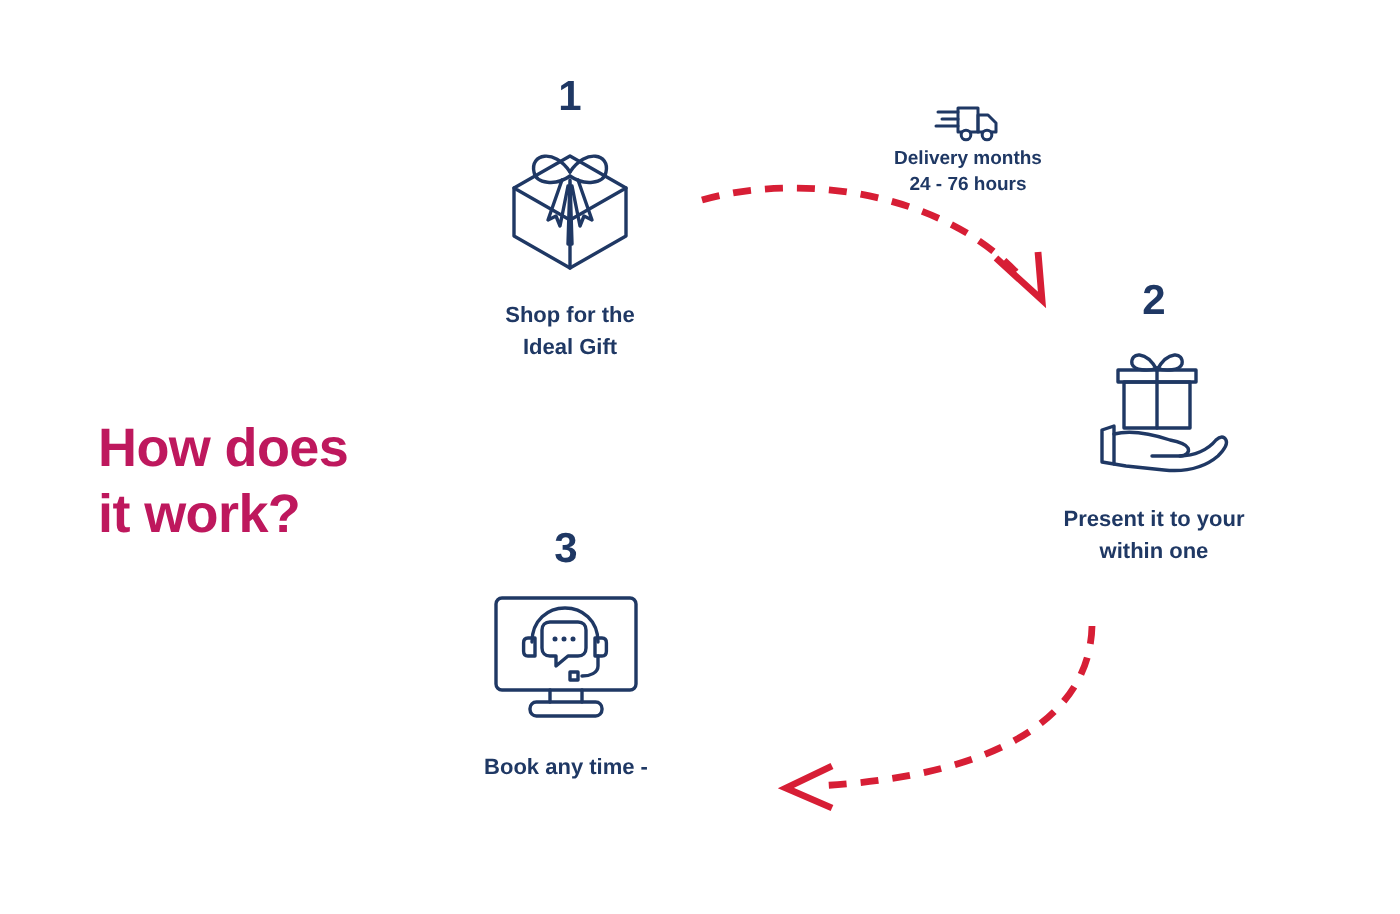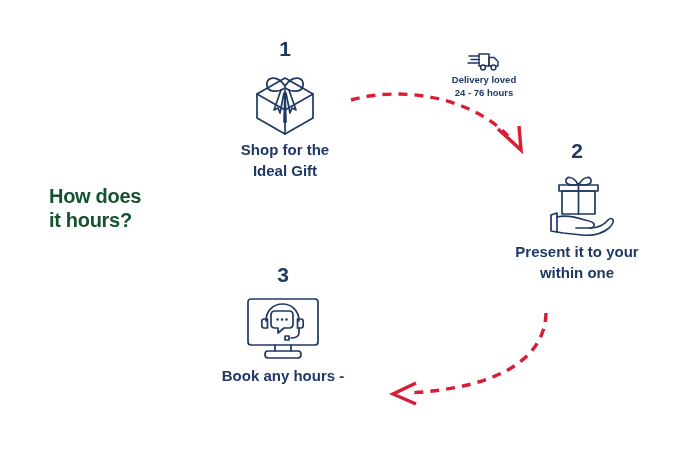--- a/index.html
+++ b/index.html
@@ -23,24 +23,24 @@
     position: absolute;
     left: 0;
     top: 0;
     width: 700px;
     height: 457px;
     pointer-events: none;
   }
   .heading {
     position: absolute;
     left: 49px;
-    top: 184px;
+    top: 208px;
     width: 190px;
-    color: #14532d;
-    font-size: 20px;
+    color: #be185d;
+    font-size: 27px;
     font-weight: bold;
     line-height: 1.22;
     letter-spacing: -0.3px;
   }
   .heading .line {
     display: block;
     white-space: nowrap;
   }
   .step {
     position: absolute;
@@ -54,23 +54,24 @@
     margin-bottom: 6px;
   }
   .step-icon {
     display: flex;
     align-items: center;
     justify-content: center;
     height: 74px;
   }
   .step-caption {
     color: #1F3864;
-    font-size: 15px;
+    font-size: 11px;
     font-weight: 600;
     line-height: 1.42;
+    margin-top: 12px;
   }
   .step-caption .cline {
     display: block;
     white-space: nowrap;
   }
   
   #step-1 { left: 211px; top: 38px; width: 148px; }
   #step-2 { left: 503px; top: 140px; width: 148px; }
   #step-3 { left: 209px; top: 264px; width: 148px; }
 
@@ -112,21 +113,21 @@
     </g>
 
     <g>
       <path d="M 546 313 C 545 355, 505 388, 408 393" fill="none" stroke="#D71E35" stroke-width="3.4" stroke-dasharray="9 7" stroke-linecap="butt"></path>
       <path d="M 416 383 L 393 394 L 416 404" fill="none" stroke="#D71E35" stroke-width="3.4" stroke-linecap="butt" stroke-linejoin="miter"></path>
     </g>
   </svg>
 
   <div class="heading">
     <span class="line">How does</span>
-    <span class="line">it hours?</span>
+    <span class="line">it work?</span>
   </div>
 
   <div class="step" id="step-1">
     <div class="step-number">1</div>
     <div class="step-icon">
       <svg width="76" height="72" viewBox="0 0 76 72">
         <g fill="none" stroke="#1F3864" stroke-width="1.7" stroke-linejoin="round" stroke-linecap="round">
 
           <path d="M 10 28 L 10 52 L 38 68 L 66 52 L 66 28"></path>
           <path d="M 38 44 L 38 68"></path>
@@ -194,21 +195,21 @@
 
           <path d="M 25 26 L 28.5 26 L 28.5 35 L 25 35 C 23.6 35, 22.8 34, 22.8 32.6 L 22.8 28.4 C 22.8 27, 23.6 26, 25 26 Z"></path>
           <path d="M 62 26 L 58.5 26 L 58.5 35 L 62 35 C 63.4 35, 64.2 34, 64.2 32.6 L 64.2 28.4 C 64.2 27, 63.4 26, 62 26 Z"></path>
 
           <path d="M 60 35 L 60 40 C 60 43.5, 56 45, 52 45"></path>
           <path d="M 50 43 L 50 47 L 46 47 L 46 43 Z"></path>
         </g>
       </svg>
     </div>
     <div class="step-caption">
-      <span class="cline">Book any hours -</span>
+      <span class="cline">Book any time -</span>
     </div>
   </div>
 
   <div class="delivery-note">
     <div class="delivery-icon">
       <svg width="34" height="21" viewBox="0 0 34 21">
         <g fill="none" stroke="#1F3864" stroke-width="1.5" stroke-linejoin="round" stroke-linecap="round">
 
           <path d="M 2 5 L 12 5"></path>
           <path d="M 4 8.5 L 12 8.5"></path>
@@ -217,18 +218,18 @@
           <path d="M 12 3 L 22 3 L 22 15 L 12 15 L 12 3 Z"></path>
 
           <path d="M 22 6.5 L 27 6.5 L 31 10.5 L 31 15 L 22 15 Z"></path>
 
           <circle cx="16" cy="16.5" r="2.4" fill="#ffffff"></circle>
           <circle cx="26.5" cy="16.5" r="2.4" fill="#ffffff"></circle>
         </g>
       </svg>
     </div>
     <div class="delivery-text">
-      <span class="dline">Delivery loved</span>
+      <span class="dline">Delivery months</span>
       <span class="dline">24 - 76 hours</span>
     </div>
   </div>
 
 </div>
 
 </body></html>

